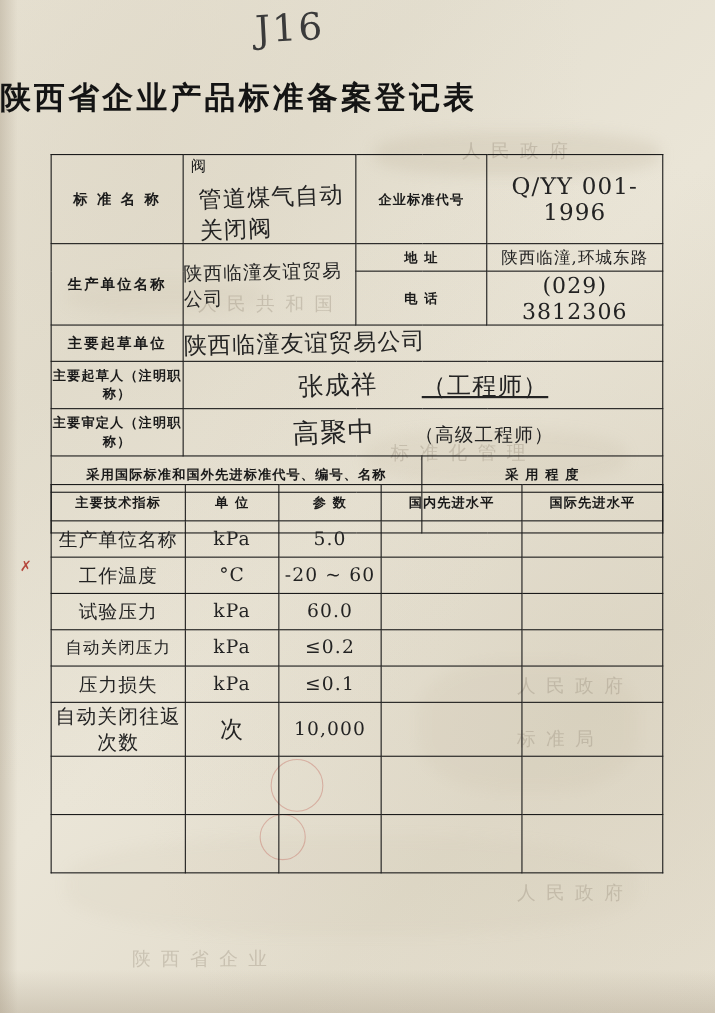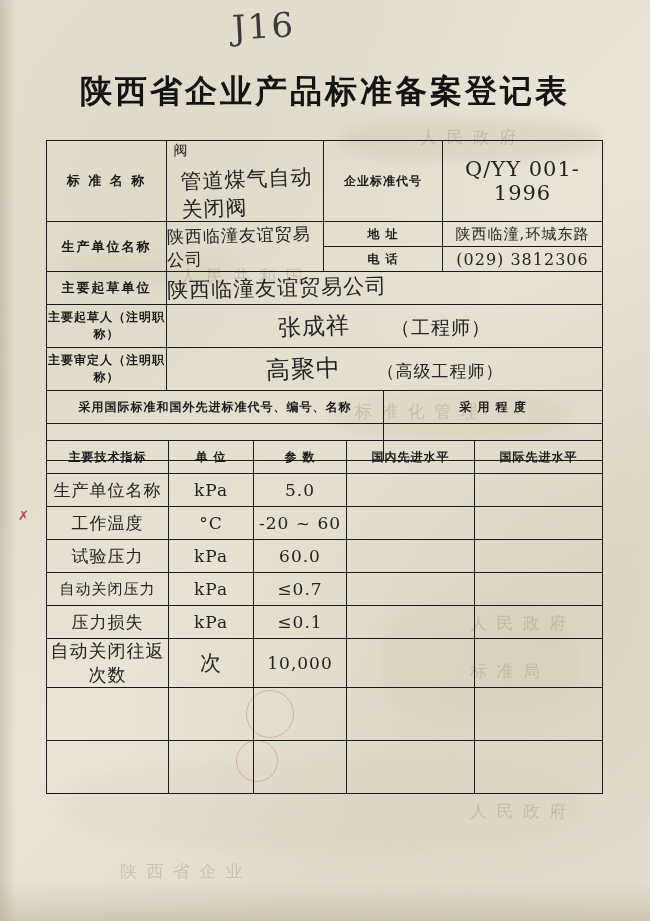--- a/index.html
+++ b/index.html
@@ -59,24 +59,23 @@
     color: #3a3a3a;
     transform: rotate(-3deg);
     letter-spacing: 2px;
   }
 
   .title {
     position: absolute;
     left: 0;
     top: 70px;
     width: 650px;
-    text-align: center;
     font-family: "DejaVu Sans", sans-serif;
     font-weight: bold;
-    font-size: 32px;
+    font-size: 28px;
     letter-spacing: 3px;
     color: #141414;
   }
 
   table.form {
     position: absolute;
     left: 46px;
     top: 140px;
     width: 556px;
     border-collapse: collapse;
@@ -202,36 +201,36 @@
     <tr>
       <td class="lbl" rowspan="2">生产单位名称</td>
       <td class="hw hw-l" rowspan="2">
         <span class="hw-rot2">陕西临潼友谊贸易公司</span>
       </td>
       <td class="lbl lbl-sm" colspan="2" style="height:24px;margin-top:41px;">地    址</td>
       <td class="hw" style="height:24px;font-size:15px;">陕西临潼,环城东路</td>
     </tr>
     <tr>
       <td class="lbl lbl-sm" colspan="2" style="height:24px;">电    话</td>
-      <td class="hw" style="height:24px;font-size:16px;">(029) 3812306</td>
+      <td class="hw" style="height:24px;font-size:20px;">(029) 3812306</td>
     </tr>
 
     <tr>
       <td class="lbl">主要起草单位</td>
       <td class="hw hw-l hw-big" colspan="4">
         <span class="hw-rot2">陕西临潼友谊贸易公司</span>
       </td>
     </tr>
 
     <tr style="height:42px;">
       <td class="lbl lbl-sm" style="height:42px;">主要起草人（注明职称）</td>
       <td class="hw" colspan="4" style="height:42px;">
         <span class="hw-big hw-rot" style="font-size:23px;">张成祥</span>
         <span style="display:inline-block;width:28px;"></span>
-        <span class="hw-big" style="font-size:19px;">（工程师）</span>
+        <span class="hw-big" style="font-size:22px;text-decoration:underline;">（工程师）</span>
       </td>
     </tr>
 
     <tr style="height:42px;">
       <td class="lbl lbl-sm" style="height:42px;margin-left:44px;">主要审定人（注明职称）</td>
       <td class="hw" colspan="4" style="height:42px;">
         <span class="hw-big hw-rot" style="font-size:24px;">高聚中</span>
         <span style="display:inline-block;width:24px;"></span>
         <span class="hw-big" style="font-size:17px;">（高级工程师）</span>
       </td>
@@ -283,21 +282,21 @@
     <tr class="spec-row">
       <td class="hw">试验压力</td>
       <td class="hw">kPa</td>
       <td class="hw">60.0</td>
       <td class="hw"></td>
       <td class="hw"></td>
     </tr>
     <tr class="spec-row">
       <td class="hw" style="font-size:15px;">自动关闭压力</td>
       <td class="hw">kPa</td>
-      <td class="hw">≤0.7</td>
+      <td class="hw">≤0.2</td>
       <td class="hw"></td>
       <td class="hw"></td>
     </tr>
     <tr class="spec-row">
       <td class="hw">压力损失</td>
       <td class="hw">kPa</td>
       <td class="hw">≤0.1</td>
       <td class="hw"></td>
       <td class="hw"></td>
     </tr>

